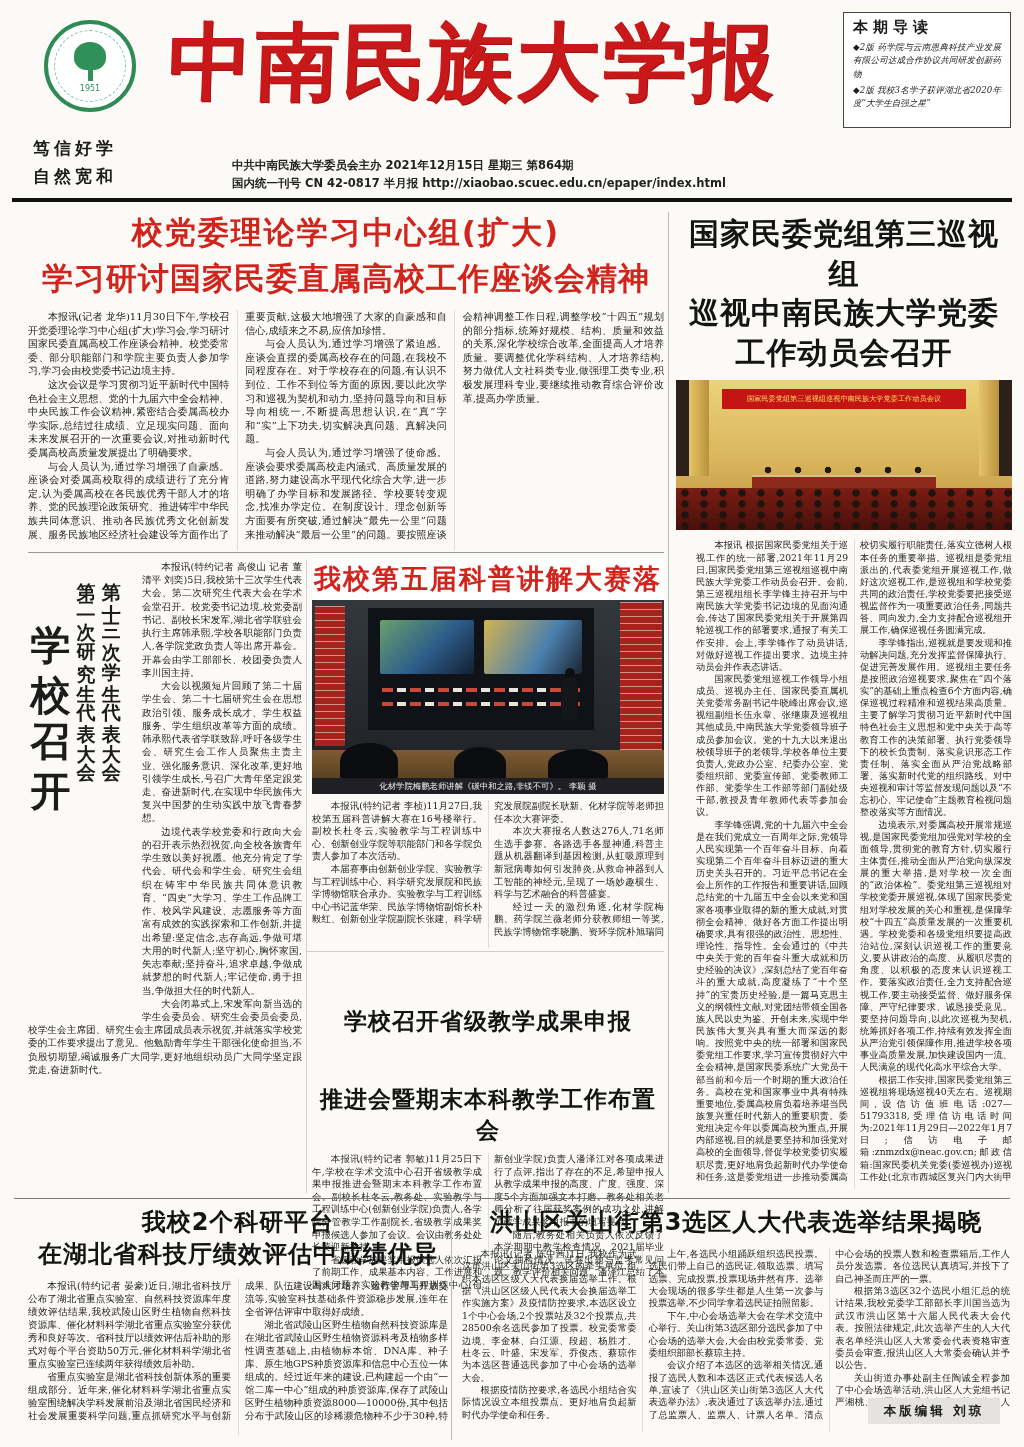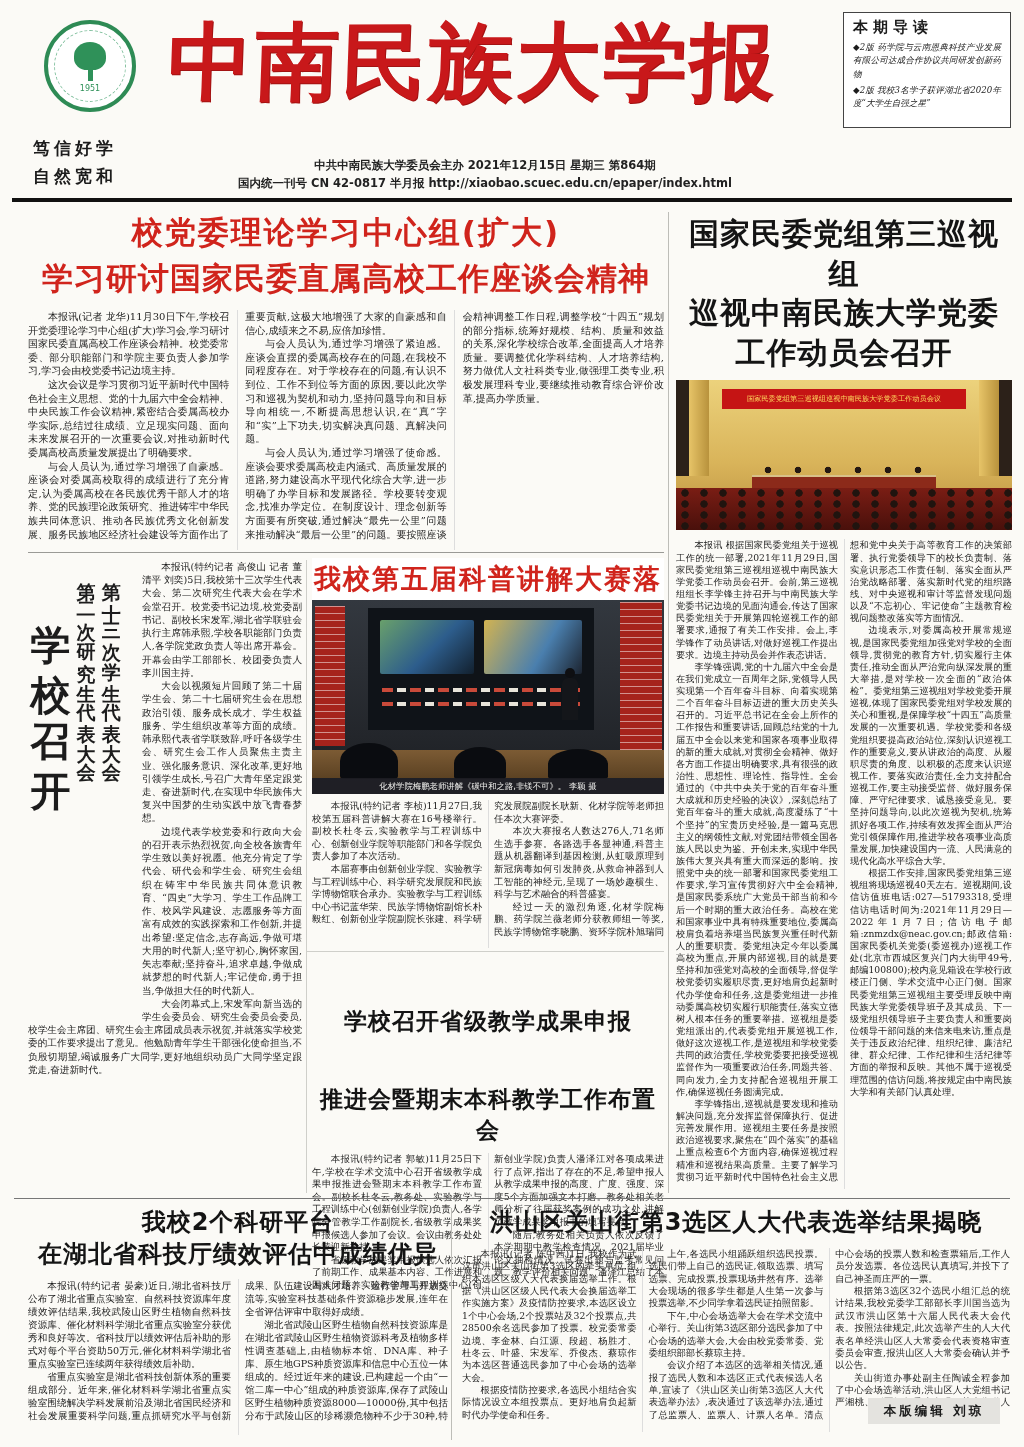--- a/index.html
+++ b/index.html
@@ -8,21 +8,21 @@
   .abs{position:absolute;}
 
   
   .logo{left:44px;top:20px;width:92px;height:92px;border-radius:50%;border:4px solid #2e8b55;background:#fff;box-sizing:border-box;}
   .logo-inner{position:absolute;left:6px;top:6px;right:6px;bottom:6px;border:1px dashed #7fbf9c;border-radius:50%;}
   .logo-canopy{position:absolute;left:26px;top:18px;width:32px;height:28px;background:#2f9159;border-radius:55% 55% 45% 45%;}
   .logo-trunk{position:absolute;left:40px;top:44px;width:5px;height:13px;background:#2f9159;}
   .logo-year{position:absolute;left:0;right:0;top:60px;text-align:center;font-size:8px;color:#2f9159;font-family:"DejaVu Sans",sans-serif;}
   .motto{left:33px;top:134px;font-size:17px;font-weight:900;line-height:1.65;letter-spacing:4px;font-family:"DejaVu Sans",sans-serif;}
   .mast-title{left:168px;top:6px;width:630px;font-size:84px;font-weight:900;color:#c8181a;letter-spacing:3px;white-space:nowrap;transform:skewX(-2deg);font-family:"DejaVu Serif",serif;text-shadow:1px 1px 0 #a31212;}
-  .pubinfo{left:232px;top:157px;width:506px;text-align:center;font-size:11.5px;font-weight:bold;line-height:1.55;font-family:"DejaVu Sans",sans-serif;color:#222;}
+  .pubinfo{left:232px;top:157px;width:506px;font-size:11.5px;font-weight:bold;line-height:1.55;font-family:"DejaVu Sans",sans-serif;color:#222;}
   .guide{left:843px;top:12px;width:168px;height:116px;border:1.5px solid #444;box-sizing:border-box;padding:5px 9px;background:#fff;}
   .guide-title{text-align:left;font-size:15px;font-weight:900;letter-spacing:5px;font-family:"DejaVu Sans",sans-serif;margin-bottom:4px;}
   .guide-item{font-size:8.6px;line-height:1.55;font-style:italic;text-align:justify;margin-bottom:3px;}
   .qr-row{left:843px;top:136px;width:168px;display:flex;justify-content:space-between;}
   .qrblock{width:80px;text-align:center;}
   .qr{position:relative;width:44px;height:44px;margin:0 auto;background:
       repeating-linear-gradient(0deg,#111 0 3px,transparent 3px 6px),
       repeating-linear-gradient(90deg,#111 0 3px,#fff 3px 6px);}
   .qr .f{position:absolute;width:11px;height:11px;background:#fff;border:2px solid #111;box-sizing:border-box;}
   .qr .f i{display:block;width:3px;height:3px;background:#111;margin:2px;}
@@ -79,21 +79,21 @@
   .insp-h{font-size:30px;letter-spacing:1px;line-height:1.32;}
   .photoA{position:relative;margin-top:8px;width:336px;height:150px;background:linear-gradient(180deg,#ecd27c,#d9b45a 55%,#b98f3e);overflow:hidden;}
   .pa-dark{position:absolute;top:0;width:13px;height:96px;background:#2c2119;}
   .pa-pillar{position:absolute;top:0;width:20px;height:96px;background:linear-gradient(90deg,#e7c468,#b8923c);}
   .pa-banner{position:absolute;top:9px;left:46px;right:46px;height:20px;line-height:20px;background:#c51414;color:#ffd95e;font-size:7.2px;text-align:center;white-space:nowrap;overflow:hidden;font-family:"DejaVu Sans",sans-serif;}
   .pa-heads{position:absolute;left:84px;right:84px;top:84px;height:11px;background:radial-gradient(circle at 8px 6px,#241812 3px,transparent 3.6px);background-size:30px 11px;}
   .pa-table{position:absolute;left:76px;right:76px;top:95px;height:13px;background:#8c2a1a;border-top:2px solid #d8c089;}
   .pa-audience{position:absolute;left:0;bottom:0;width:100%;height:42px;
       background-image:radial-gradient(circle at 9px 5px,#20140f 3.4px,transparent 4px),linear-gradient(180deg,#7a1d14,#49100b);
       background-size:19px 11px,100% 100%;}
-  .insp-body{margin-top:9px;height:650px;column-count:2;column-gap:12px;font-size:9.2px;line-height:1.32;}
+  .insp-body{margin-top:9px;height:650px;column-count:2;column-gap:12px;font-size:9.2px;line-height:1.32;margin-left:20px;}
 
   
   .plat{left:28px;top:1206px;width:420px;}
   .plat-h{font-size:24px;letter-spacing:1px;line-height:1.35;}
   .plat-body{margin-top:8px;height:156px;column-count:2;column-gap:14px;font-size:9.6px;line-height:1.36;}
   .elec{left:462px;top:1206px;width:548px;}
   .elec-h{font-size:24px;letter-spacing:1px;}
   .elec-body{margin-top:10px;height:184px;column-count:3;column-gap:12px;font-size:9.3px;line-height:1.33;}
   .editor{left:868px;top:1398px;width:132px;height:26px;line-height:26px;text-align:center;background:#e4e3df;font-size:12.5px;font-weight:bold;letter-spacing:3px;font-family:"DejaVu Sans",sans-serif;}
 </style>
@@ -201,20 +201,21 @@
       <div class="pa-dark" style="right:0;"></div>
       <div class="pa-pillar" style="left:13px;"></div>
       <div class="pa-pillar" style="right:13px;"></div>
       <div class="pa-banner">国家民委党组第三巡视组巡视中南民族大学党委工作动员会议</div>
       <div class="pa-heads"></div>
       <div class="pa-table"></div>
       <div class="pa-audience"></div>
     </div>
     <div class="cols insp-body">
       <p>本报讯 根据国家民委党组关于巡视工作的统一部署,2021年11月29日,国家民委党组第三巡视组巡视中南民族大学党委工作动员会召开。会前,第三巡视组组长李学锋主持召开与中南民族大学党委书记边境的见面沟通会,传达了国家民委党组关于开展第四轮巡视工作的部署要求,通报了有关工作安排。会上,李学锋作了动员讲话,对做好巡视工作提出要求。边境主持动员会并作表态讲话。</p>
+      <p>国家民委党组巡视工作领导小组成员、巡视办主任、国家民委直属机关党委常务副书记牛晓峰出席会议,巡视组副组长伍永章、张继康及巡视组其他成员,中南民族大学党委领导班子成员参加会议。党的十九大以来退出校领导班子的老领导,学校各单位主要负责人,党政办公室、纪委办公室、党委组织部、党委宣传部、党委教师工作部、党委学生工作部等部门副处级干部,教授及青年教师代表等参加会议。</p>
       <p>李学锋强调,党的十九届六中全会是在我们党成立一百周年之际,党领导人民实现第一个百年奋斗目标、向着实现第二个百年奋斗目标迈进的重大历史关头召开的。习近平总书记在全会上所作的工作报告和重要讲话,回顾总结党的十九届五中全会以来党和国家各项事业取得的新的重大成就,对贯彻全会精神、做好各方面工作提出明确要求,具有很强的政治性、思想性、理论性、指导性。全会通过的《中共中央关于党的百年奋斗重大成就和历史经验的决议》,深刻总结了党百年奋斗的重大成就,高度凝练了“十个坚持”的宝贵历史经验,是一篇马克思主义的纲领性文献,对党团结带领全国各族人民以史为鉴、开创未来,实现中华民族伟大复兴具有重大而深远的影响。按照党中央的统一部署和国家民委党组工作要求,学习宣传贯彻好六中全会精神,是国家民委系统广大党员干部当前和今后一个时期的重大政治任务。高校在党和国家事业中具有特殊重要地位,委属高校肩负着培养堪当民族复兴重任时代新人的重要职责。委党组决定今年以委属高校为重点,开展内部巡视,目的就是要坚持和加强党对高校的全面领导,督促学校党委切实履职尽责,更好地肩负起新时代办学使命和任务,这是委党组进一步推动委属高校切实履行职能责任,落实立德树人根本任务的重要举措。巡视组是委党组派出的,代表委党组开展巡视工作,做好这次巡视工作,是巡视组和学校党委共同的政治责任,学校党委要把接受巡视监督作为一项重要政治任务,同题共答、同向发力,全力支持配合巡视组开展工作,确保巡视任务圆满完成。</p>
       <p>李学锋指出,巡视就是要发现和推动解决问题,充分发挥监督保障执行、促进完善发展作用。巡视组主要任务是按照政治巡视要求,聚焦在“四个落实”的基础上重点检查6个方面内容,确保巡视过程精准和巡视结果高质量。主要了解学习贯彻习近平新时代中国特色社会主义思想和党中央关于高等教育工作的决策部署、执行党委领导下的校长负责制、落实意识形态工作责任制、落实全面从严治党战略部署、落实新时代党的组织路线、对中央巡视和审计等监督发现问题以及“不忘初心、牢记使命”主题教育检视问题整改落实等方面情况。</p>
       <p>边境表示,对委属高校开展常规巡视,是国家民委党组加强党对学校的全面领导,贯彻党的教育方针,切实履行主体责任,推动全面从严治党向纵深发展的重大举措,是对学校一次全面的“政治体检”。委党组第三巡视组对学校党委开展巡视,体现了国家民委党组对学校发展的关心和重视,是保障学校“十四五”高质量发展的一次重要机遇。学校党委和各级党组织要提高政治站位,深刻认识巡视工作的重要意义,要从讲政治的高度、从履职尽责的角度、以积极的态度来认识巡视工作。要落实政治责任,全力支持配合巡视工作,要主动接受监督、做好服务保障、严守纪律要求、诚恳接受意见。要坚持问题导向,以此次巡视为契机,统筹抓好各项工作,持续有效发挥全面从严治党引领保障作用,推进学校各项事业高质量发展,加快建设国内一流、人民满意的现代化高水平综合大学。</p>
       <p>根据工作安排,国家民委党组第三巡视组将现场巡视40天左右。巡视期间,设信访值班电话:027—51793318,受理信访电话时间为:2021年11月29日—2022年1月7日;信访电子邮箱:znmzdx@neac.gov.cn;邮政信箱:国家民委机关党委(委巡视办)巡视工作处(北京市西城区复兴门内大街甲49号,邮编100800);校内意见箱设在学校行政楼正门侧、学术交流中心正门侧。国家民委党组第三巡视组主要受理反映中南民族大学党委领导班子及其成员、下一级党组织领导班子主要负责人和重要岗位领导干部问题的来信来电来访,重点是关于违反政治纪律、组织纪律、廉洁纪律、群众纪律、工作纪律和生活纪律等方面的举报和反映。其他不属于巡视受理范围的信访问题,将按规定由中南民族大学和有关部门认真处理。</p>
     </div>
   </div>
 
   <div class="abs divider" style="left:14px;top:1198px;width:996px;height:1px;background:#777;"></div>
   <div class="abs divider" style="left:451px;top:1208px;width:1px;height:232px;background:#bdbdb8;"></div>
 

